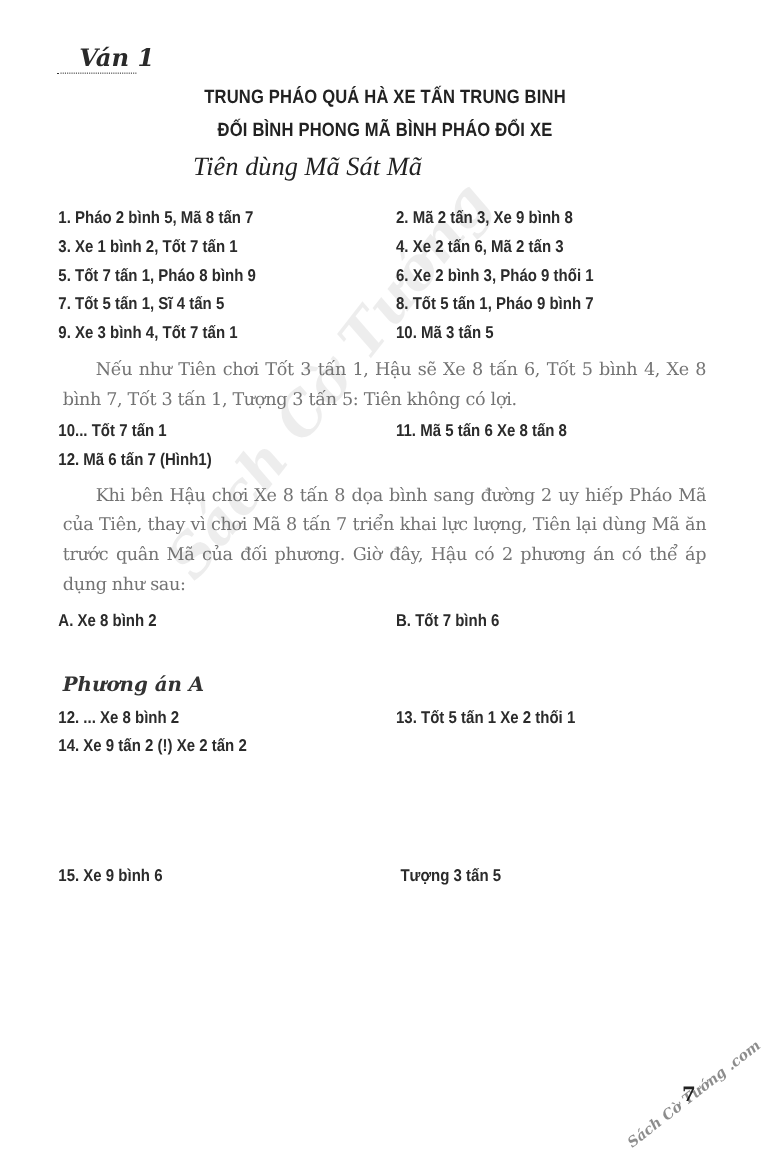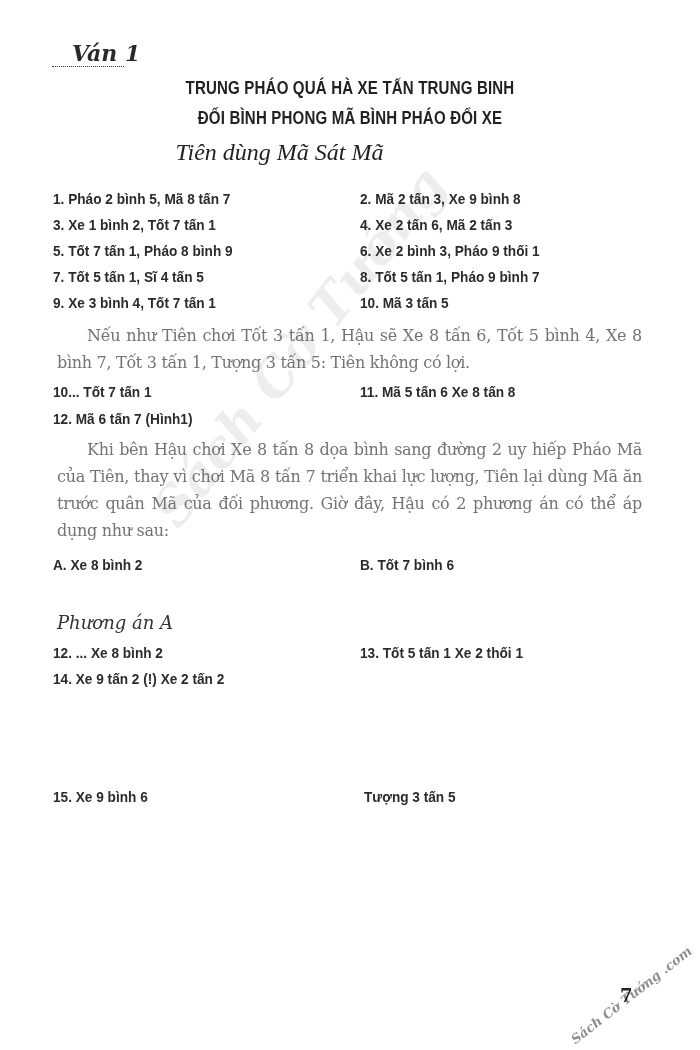--- a/index.html
+++ b/index.html
@@ -34,21 +34,21 @@
     transform:scaleX(0.88); transform-origin:left center;
   }
   .para {
     position:absolute; left:57px; width:585px;
     font-family:"DejaVu Serif", serif; font-size:16px; line-height:27px; color:#737373;
     text-align:justify; letter-spacing:-0.3px;
   }
   .para .indent { display:inline-block; width:30px; }
   .section-title {
     position:absolute; left:57px; top:612px;
-    font-family:"DejaVu Serif", serif; font-style:italic; font-weight:normal; font-size:18px; color:#333;
+    font-family:"DejaVu Serif", serif; font-style:italic; font-weight:bold; font-size:18px; color:#333;
   }
   .watermark {
     position:absolute; font-family:"DejaVu Serif", serif; font-style:italic; font-weight:bold;
     color:rgba(0,0,0,0.07); white-space:nowrap; pointer-events:none;
   }
   .wm-big { left:140px; top:500px; font-size:52px; transform:rotate(-52deg); transform-origin:left top; }
   .wm-small { left:568px; top:1035px; font-size:13px; color:rgba(0,0,0,0.45); transform:rotate(-38deg); transform-origin:left top; }
   .page-num {
     position:absolute; left:620px; top:985px;
     font-family:"DejaVu Serif", serif; font-size:18px; font-weight:bold; color:#222;

